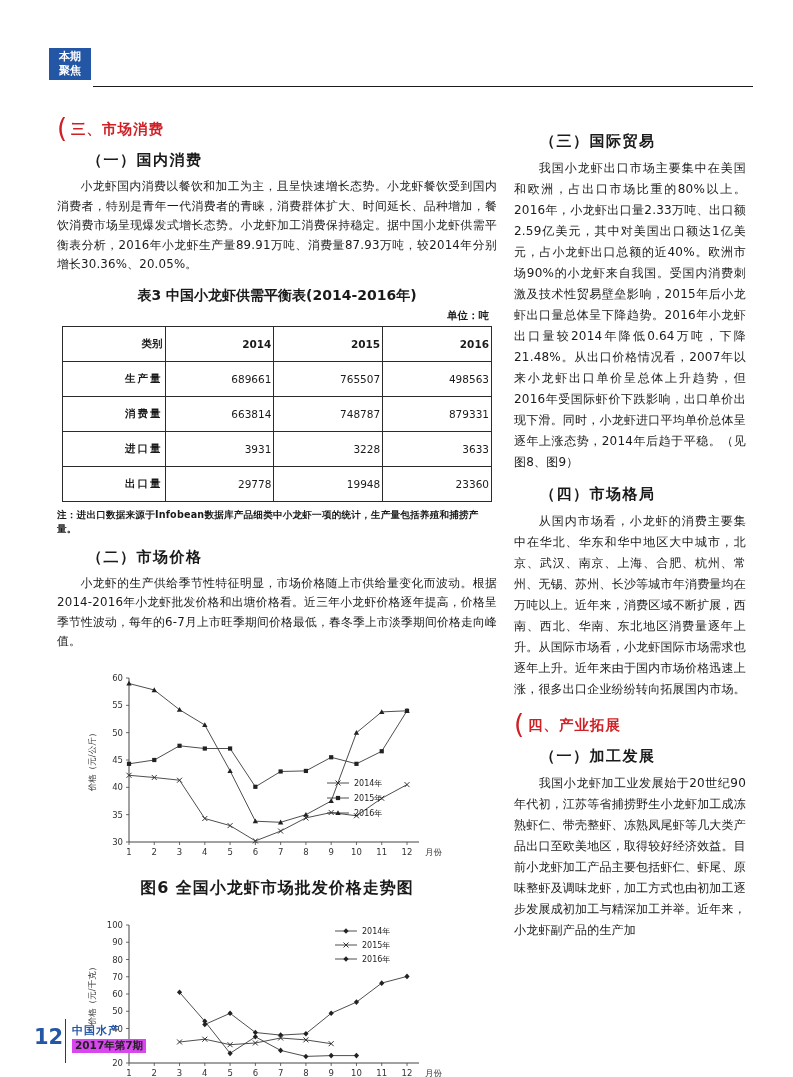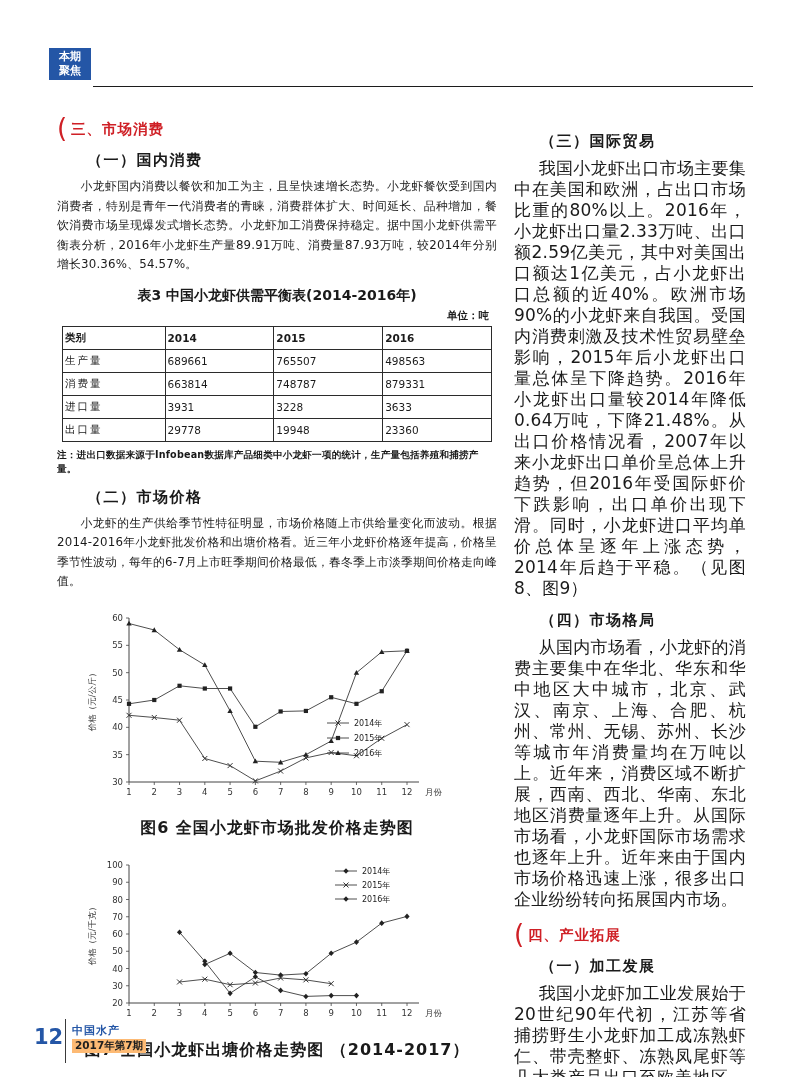--- a/index.html
+++ b/index.html
@@ -63,21 +63,21 @@
     letter-spacing:1.5px;
   }
   p.body{
     font-size:11.8px;
     line-height:19.5px;
     margin:0 0 4px 0;
     text-align:justify;
     text-indent:23.6px;
     letter-spacing:0.2px;
   }
-  .col-right p.body{font-size:17px;line-height:21px;text-indent:24.8px;}
+  .col-right p.body{font-size:12px;line-height:21px;text-indent:24.8px;}
   .col-right h3.subsection{padding-left:26px;}
 
   
   .table-caption{
     text-align:center;
     font-size:14px;
     font-weight:bold;
     margin:12px 0 4px 0;
   }
   .table-unit{
@@ -87,26 +87,26 @@
     font-weight:bold;
   }
   table.data{
     border-collapse:collapse;
     width:430px;
     margin:0 auto;
     font-size:10.5px;
   }
   table.data th,table.data td{
     border:1px solid #2b2b2b;
-    text-align:left;
-    padding:4px 2px;
+    text-align:right;
+    padding:10px 2px;
     font-weight:normal;
   }
   table.data th{font-weight:bold;}
-  table.data td.cat{font-weight:normal;letter-spacing:2px;}
+  table.data td.cat{font-weight:bold;letter-spacing:2px;}
   .table-note{
     font-size:9.6px;
     line-height:14px;
     margin:6px 0 0 0;
     font-weight:bold;
     letter-spacing:0.2px;
   }
 
   
   .figure{margin:14px 0 4px 0;}
@@ -132,21 +132,21 @@
     position:absolute;left:31px;top:0;height:44px;
     border-left:1.3px solid #3a3a3a;
   }
   .footer-brand{
     position:absolute;left:38px;top:4px;
     font-size:11px;color:#2456a6;font-weight:bold;letter-spacing:1px;text-align:right;
   }
   .footer-issue{
     position:absolute;left:38px;top:20px;
     font-size:10.5px;color:#1f1f1f;font-weight:bold;
-    background:#fdba74;padding:0 3px;
+    background:#d946ef;padding:0 3px;
   }
 </style>
 </head>
 <body>
 
 <div class="page">
 
   <div class="header">
     <div class="header-badge">
       <span>本期</span>
@@ -156,21 +156,21 @@
   </div>
 
   <div class="col col-left">
 
     <h2 class="section">
       <span class="paren">(</span>
       <span>三、市场消费</span>
     </h2>
 
     <h3 class="subsection">（一）国内消费</h3>
-    <p class="body">小龙虾国内消费以餐饮和加工为主，且呈快速增长态势。小龙虾餐饮受到国内消费者，特别是青年一代消费者的青睐，消费群体扩大、时间延长、品种增加，餐饮消费市场呈现爆发式增长态势。小龙虾加工消费保持稳定。据中国小龙虾供需平衡表分析，2016年小龙虾生产量89.91万吨、消费量87.93万吨，较2014年分别增长30.36%、54.57%。</p>
+    <p class="body">小龙虾国内消费以餐饮和加工为主，且呈快速增长态势。小龙虾餐饮受到国内消费者，特别是青年一代消费者的青睐，消费群体扩大、时间延长、品种增加，餐饮消费市场呈现爆发式增长态势。小龙虾加工消费保持稳定。据中国小龙虾供需平衡表分析，2016年小龙虾生产量89.91万吨、消费量87.93万吨，较2014年分别增长30.36%、20.05%。</p>
 
     <div class="table-caption">表3 中国小龙虾供需平衡表(2014-2016年)</div>
     <div class="table-unit">单位：吨</div>
 
     <table class="data">
       <thead>
         <tr>
           <th>类别</th>
           <th>2014</th>
           <th>2015</th>
@@ -465,21 +465,21 @@
 
     <h3 class="subsection">（四）市场格局</h3>
     <p class="body">从国内市场看，小龙虾的消费主要集中在华北、华东和华中地区大中城市，北京、武汉、南京、上海、合肥、杭州、常州、无锡、苏州、长沙等城市年消费量均在万吨以上。近年来，消费区域不断扩展，西南、西北、华南、东北地区消费量逐年上升。从国际市场看，小龙虾国际市场需求也逐年上升。近年来由于国内市场价格迅速上涨，很多出口企业纷纷转向拓展国内市场。</p>
 
     <h2 class="section" style="margin-top:16px;">
       <span class="paren">(</span>
       <span>四、产业拓展</span>
     </h2>
 
     <h3 class="subsection">（一）加工发展</h3>
-    <p class="body">我国小龙虾加工业发展始于20世纪90年代初，江苏等省捕捞野生小龙虾加工成冻熟虾仁、带壳整虾、冻熟凤尾虾等几大类产品出口至欧美地区，取得较好经济效益。市场价格随上市供给量变化而波动、虾尾、原味整虾及调味龙虾，加工方式也由初加工逐步发展成初加工与精深加工并举。近年来，小龙虾副产品的生产加</p>
+    <p class="body">我国小龙虾加工业发展始于20世纪90年代初，江苏等省捕捞野生小龙虾加工成冻熟虾仁、带壳整虾、冻熟凤尾虾等几大类产品出口至欧美地区，取得较好经济效益。目前小龙虾加工产品主要包括虾仁、虾尾、原味整虾及调味龙虾，加工方式也由初加工逐步发展成初加工与精深加工并举。近年来，小龙虾副产品的生产加</p>
   </div>
 
   <div class="footer">
     <div class="footer-page">12</div>
     <div class="footer-rule"></div>
     <div class="footer-brand">中国水产</div>
     <div class="footer-issue">2017年第7期</div>
   </div>
 
 </div>

